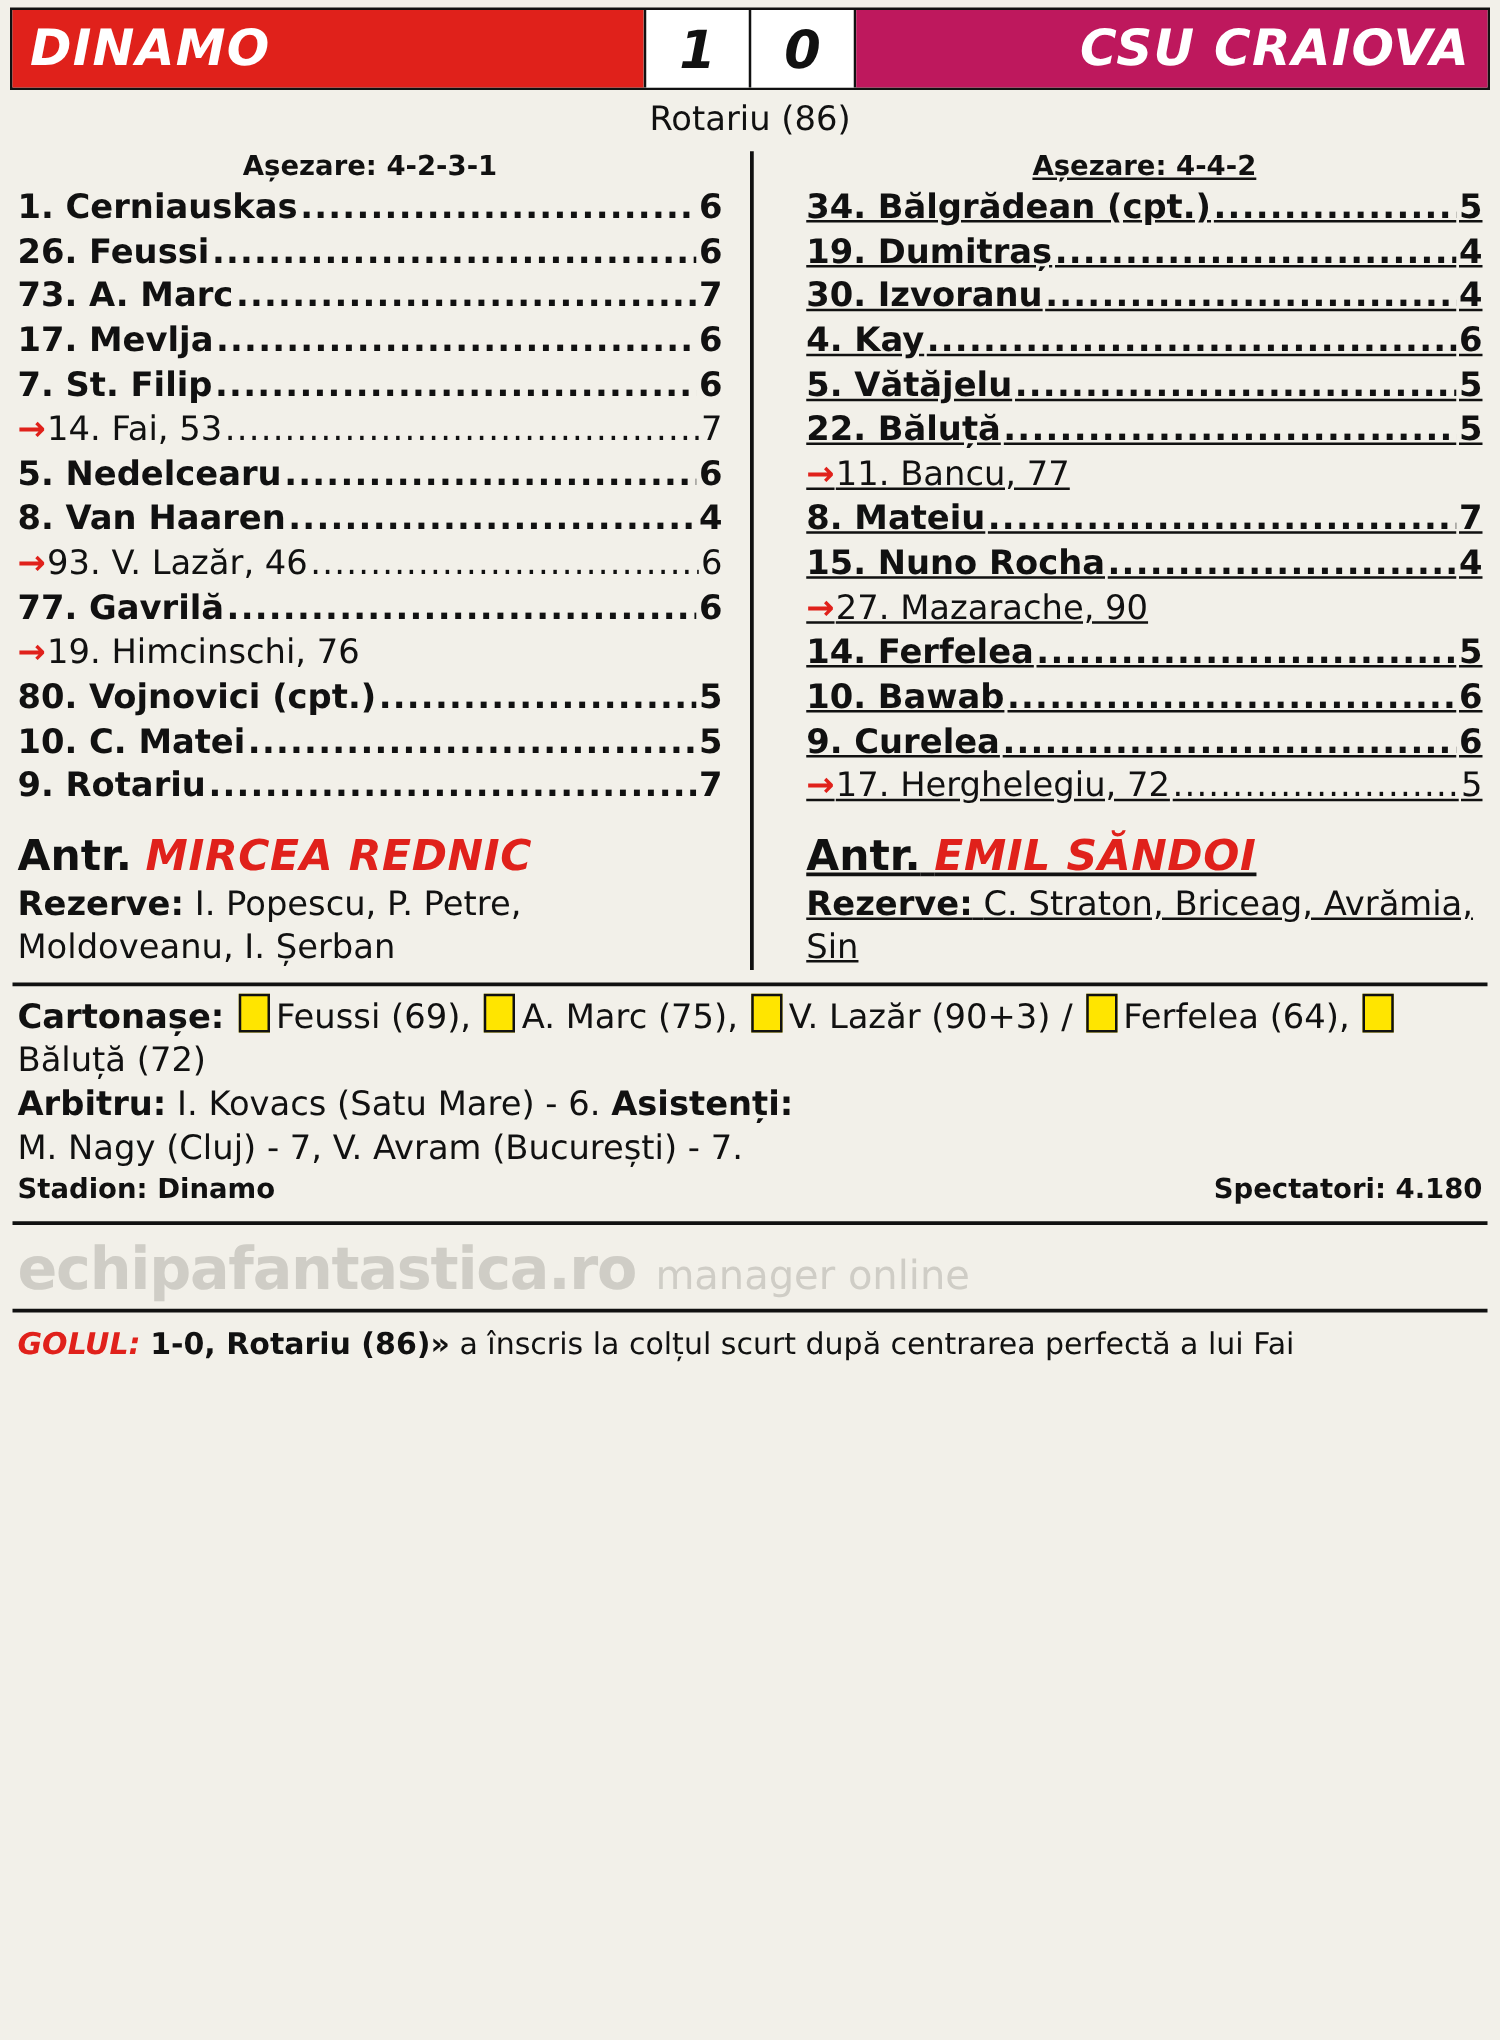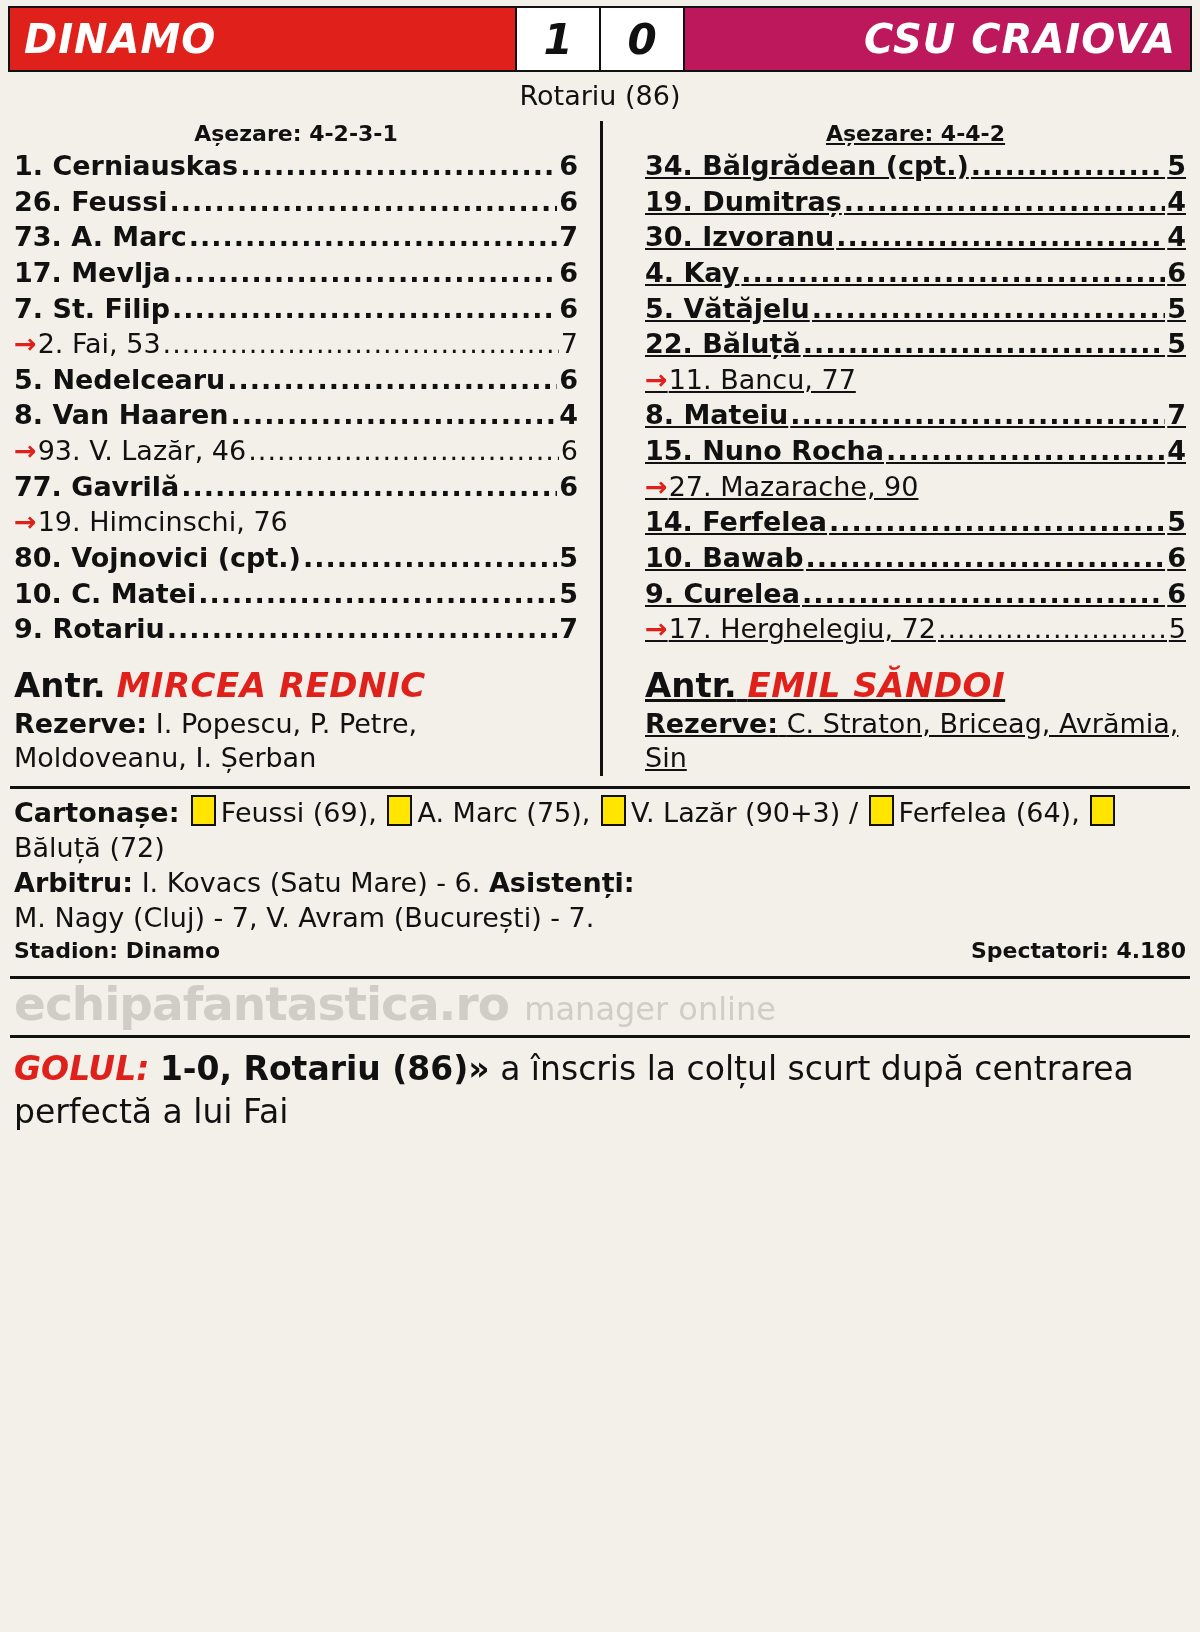--- a/index.html
+++ b/index.html
@@ -105,33 +105,33 @@
     border:2px solid #111;vertical-align:-4px;margin:0 5px 0 2px;
   }
   .stad-row{
     display:flex;justify-content:space-between;margin-top:2px;
     font-size:22px;font-weight:bold;
   }
 
   
   .brandwrap{
     margin:10px 10px 0 10px;border-top:3px solid #111;border-bottom:3px solid #111;
-    padding:1px 4px 8px 4px;
+    padding:12px 4px 8px 4px;
   }
   .brand{
     font-size:47px;font-weight:bold;color:#cfcdc6;letter-spacing:-1px;
     line-height:1;
   }
   .brand .sub{
     font-size:32px;font-weight:normal;color:#cfcdc6;letter-spacing:0px;
   }
 
   
   .goalnote{
-    margin:10px 14px 0 14px;font-size:33px;line-height:1.3;
+    margin:10px 14px 0 14px;font-size:24px;line-height:1.3;
   }
   .goalnote .lbl{color:#e0211b;font-weight:bold;font-style:italic;}
   .goalnote .bold{font-weight:bold;}
 </style>
 </head>
 <body>
 
 <div class="sheet">
 
   <div class="score-bar">
@@ -176,21 +176,21 @@
             <span class="dots">............................................................</span>
             <span class="rt">6</span>
           </div>
           <div class="prow">
             <span class="nm">7. St. Filip</span>
             <span class="dots">............................................................</span>
             <span class="rt">6</span>
           </div>
           <div class="prow sub">
             <span class="arrow">→</span>
-            <span class="nm">2. Fai, 53</span>
+            <span class="nm">14. Fai, 53</span>
             <span class="dots">............................................................</span>
             <span class="rt">7</span>
           </div>
           <div class="prow">
             <span class="nm">5. Nedelcearu</span>
             <span class="dots">............................................................</span>
             <span class="rt">6</span>
           </div>
           <div class="prow">
             <span class="nm">8. Van Haaren</span>

